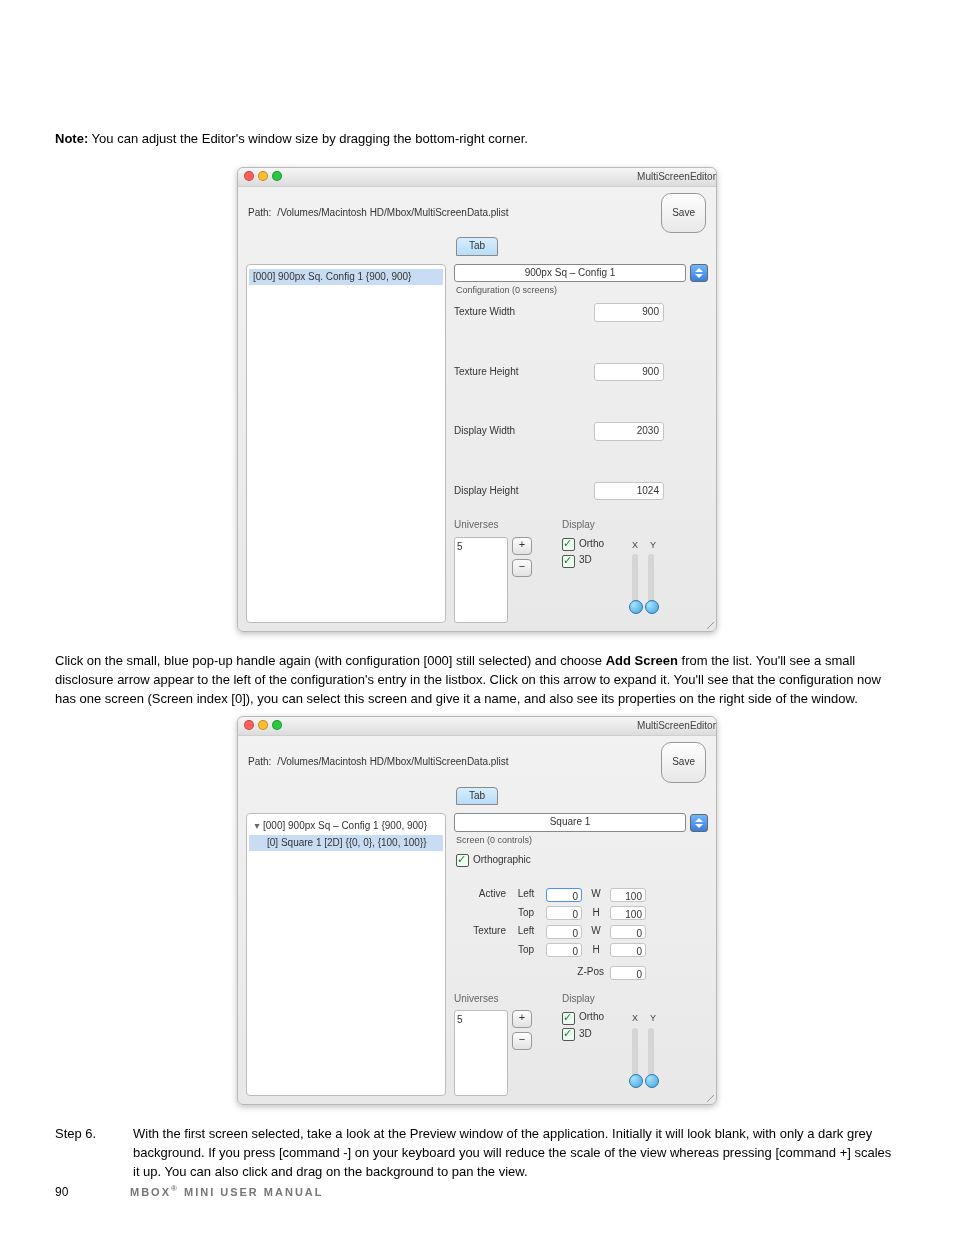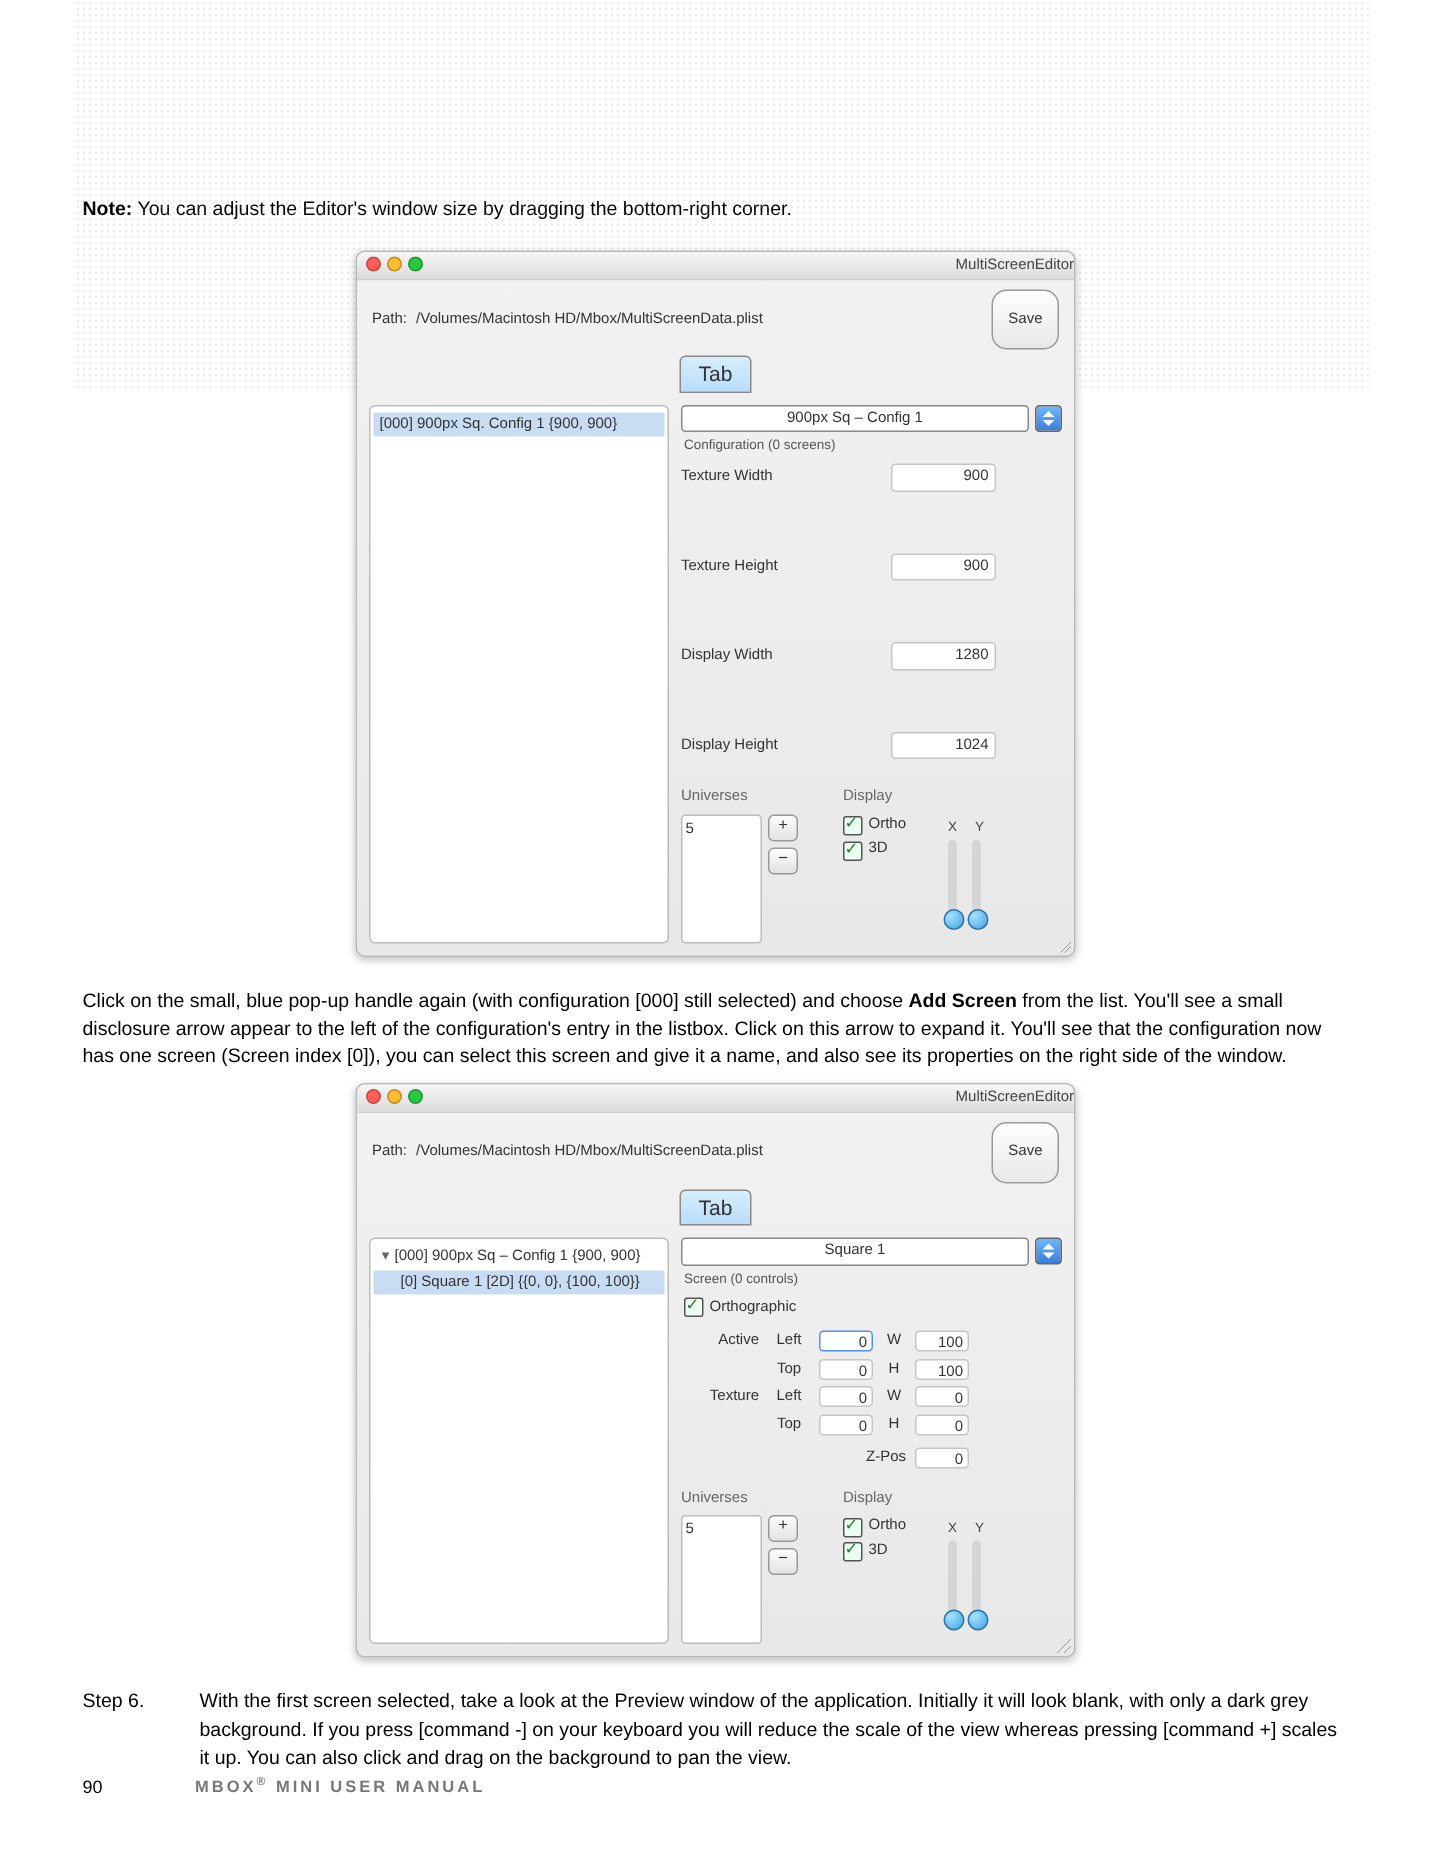--- a/index.html
+++ b/index.html
@@ -20,21 +20,21 @@
   .tl-btn{width:10px;height:10px;border-radius:50%;border:1px solid rgba(0,0,0,0.25);box-sizing:border-box;}
   .tl-red{background:#ff5f57;}
   .tl-yel{background:#febc2e;}
   .tl-grn{background:#28c840;}
   .tl-title{flex:1;text-align:right;font-size:10px;color:#444;}
   .pathrow{display:flex;align-items:center;padding:6px 10px 0 10px;gap:6px;}
   .pathrow .plabel{font-size:10px;}
   .pathrow .pval{font-size:10px;flex:1;}
   .btn{border:1px solid #999;border-radius:10px;padding:12px 10px;font-size:10px;background:linear-gradient(#fefefe,#e8e8e8);cursor:pointer;}
   .tabrow{display:flex;justify-content:center;margin-top:4px;}
-  .tab{border:1px solid #8a8a8a;border-radius:4px 4px 0 0;background:linear-gradient(#d7eefd,#b8dcf8);padding:1px 12px;font-size:14px;}
+  .tab{border:1px solid #8a8a8a;border-radius:4px 4px 0 0;background:linear-gradient(#d7eefd,#b8dcf8);padding:1px 12px;font-size:10px;}
   .body-area{display:flex;padding:8px;gap:8px;min-height:260px;position:relative;}
   .listbox{flex:0 0 200px;border:1px solid #bcbcbc;background:#fff;border-radius:4px;padding:4px 2px;box-sizing:border-box;font-size:10px;min-height:250px;}
   .listbox .row{padding:1px 4px;white-space:nowrap;}
   .listbox .row.hi{background:#c8ddf3;}
   .listbox .disc{display:inline-block;width:8px;text-align:center;color:#666;margin-right:2px;}
   .right{flex:1;display:flex;flex-direction:column;}
   .namebox{display:flex;align-items:center;gap:4px;}
   .txtfield{border:1px solid #888;background:#fff;border-radius:3px;padding:1px 4px;font-size:10px;box-sizing:border-box;text-align:center;}
   .namebox .txtfield{flex:1;}
   .popup{width:16px;height:16px;border:1px solid #666;border-radius:3px;background:linear-gradient(#6fb7ff,#3a7edb);position:relative;cursor:pointer;}
@@ -110,21 +110,21 @@
             <div class="txtfield">900px Sq – Config 1</div>
             <div class="popup"></div>
           </div>
           <div class="subtitle">Configuration (0 screens)</div>
           <div class="props">
             <div>Texture Width</div>
             <div class="val">900</div>
             <div>Texture Height</div>
             <div class="val">900</div>
             <div>Display Width</div>
-            <div class="val">1280</div>
+            <div class="val">2030</div>
             <div>Display Height</div>
             <div class="val">1024</div>
           </div>
           <div class="section-row">
             <div class="unibox">
               <div class="hdr">Universes</div>
               <div class="unirow">
                 <div class="unilist">
                   <div>5</div>
                 </div>
@@ -196,21 +196,21 @@
             <span class="disc">▾</span><span>[000] 900px Sq – Config 1 {900, 900}</span>
           </div>
           <div class="row hi" style="padding-left:18px;">[0] Square 1  [2D] {{0, 0}, {100, 100}}</div>
         </div>
         <div class="right">
           <div class="namebox">
             <div class="txtfield">Square 1</div>
             <div class="popup"></div>
           </div>
           <div class="subtitle">Screen (0 controls)</div>
-          <div class="chk" style="display:flex;align-items:center;gap:4px;margin:0 0 8px 2px;">
+          <div class="chk" style="display:flex;align-items:center;gap:4px;margin:0 0 20px 2px;">
             <div class="chkbox on"></div>
             <span>Orthographic</span>
           </div>
           <div class="screenprops">
             <div class="sgrid">
               <div class="l">Active</div>
               <div class="l2">Left</div>
               <div class="vhi">0</div>
               <div class="l2">W</div>
               <div class="v">100</div>

